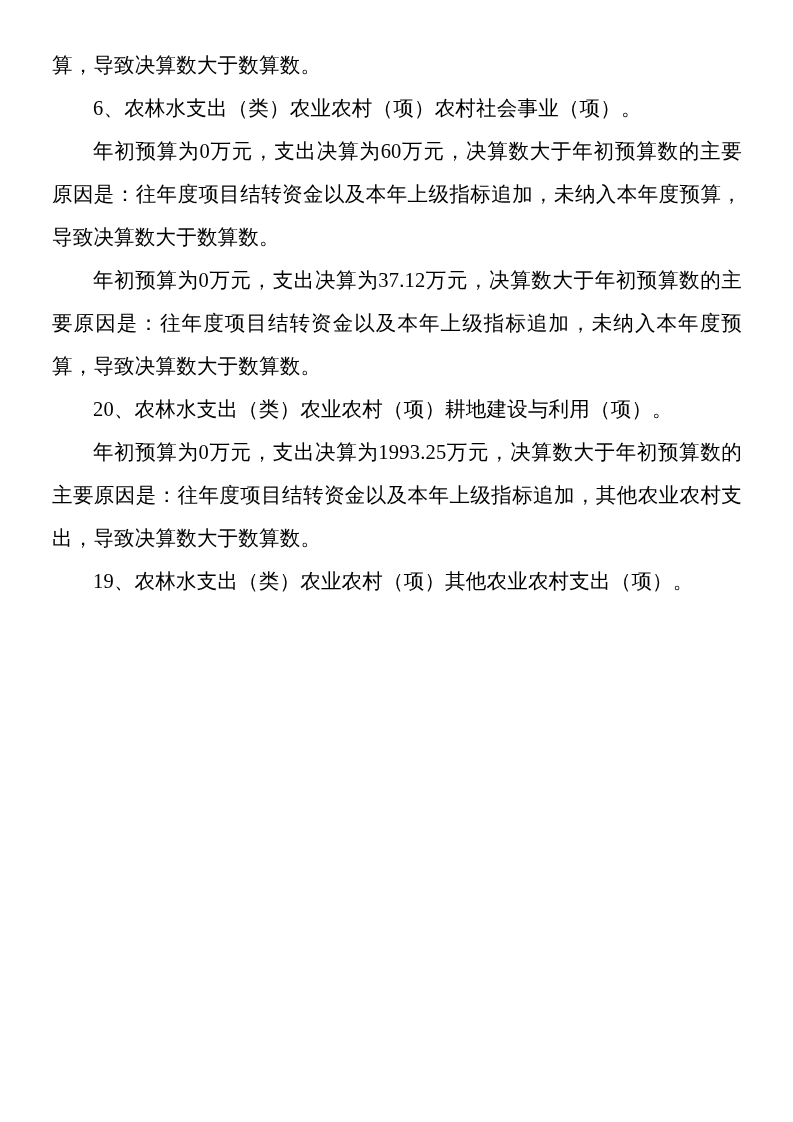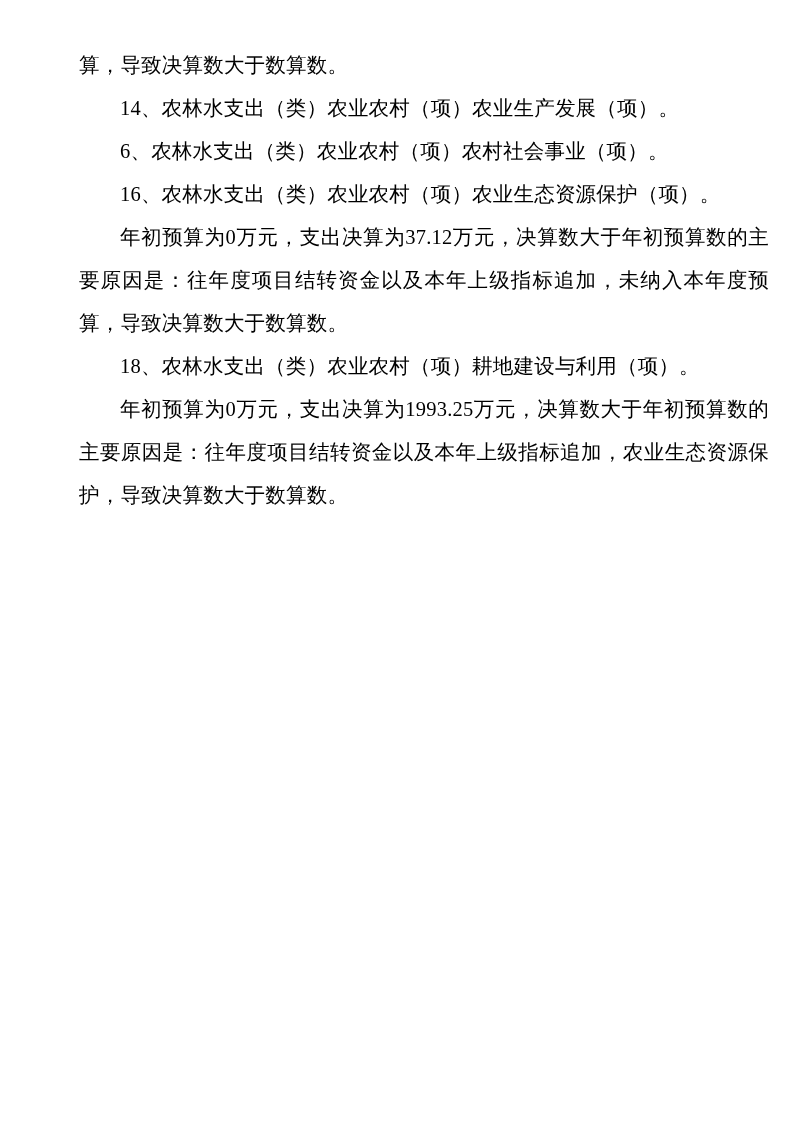--- a/index.html
+++ b/index.html
@@ -12,21 +12,21 @@
     height: 1122px;
     font-family: "Liberation Serif", "DejaVu Serif", serif;
     color: #000000;
     overflow: hidden;
   }
   .page {
     position: relative;
     width: 793px;
     height: 1122px;
     box-sizing: border-box;
-    padding: 44px 52px 40px 79px;
+    padding: 44px 52px 40px 52px;
     background: #ffffff;
   }
   .doc-body {
     width: 690px;
     margin: 0 auto;
   }
   p.para {
     margin: 0 0 0 0;
     font-size: 20.5px;
     line-height: 43px;
@@ -47,32 +47,32 @@
   }
 </style>
 </head>
 <body>
 
 <div class="page">
   <div class="doc-body">
 
     <p class="para cont block">算，导致决算数大于数算数。</p>
 
-    <p class="para indent block">14、农林水支出（类）农业农村（项）农业生产发展（项）。</p>
 
 
     <p class="para indent block">6、农林水支出（类）农业农村（项）农村社会事业（项）。</p>
 
+    <p class="para indent block">年初预算为0万元，支出决算为60万元，决算数大于年初预算数的主要原因是：往年度项目结转资金以及本年上级指标追加，未纳入本年度预算，导致决算数大于数算数。</p>
 
-    <p class="para indent block">16、农林水支出（类）农业农村（项）农业生态资源保护（项）。</p>
 
 
 
     <p class="para indent block">年初预算为0万元，支出决算为37.12万元，决算数大于年初预算数的主要原因是：往年度项目结转资金以及本年上级指标追加，未纳入本年度预算，导致决算数大于数算数。</p>
 
-    <p class="para indent block">18、农林水支出（类）农业农村（项）耕地建设与利用（项）。</p>
+    <p class="para indent block">20、农林水支出（类）农业农村（项）耕地建设与利用（项）。</p>
 
-    <p class="para indent block">年初预算为0万元，支出决算为1993.25万元，决算数大于年初预算数的主要原因是：往年度项目结转资金以及本年上级指标追加，农业生态资源保护，导致决算数大于数算数。</p>
+    <p class="para indent block">年初预算为0万元，支出决算为1993.25万元，决算数大于年初预算数的主要原因是：往年度项目结转资金以及本年上级指标追加，其他农业农村支出，导致决算数大于数算数。</p>
 
+    <p class="para indent block">19、农林水支出（类）农业农村（项）其他农业农村支出（项）。</p>
 
 
   </div>
 </div>
 
 </body></html>

